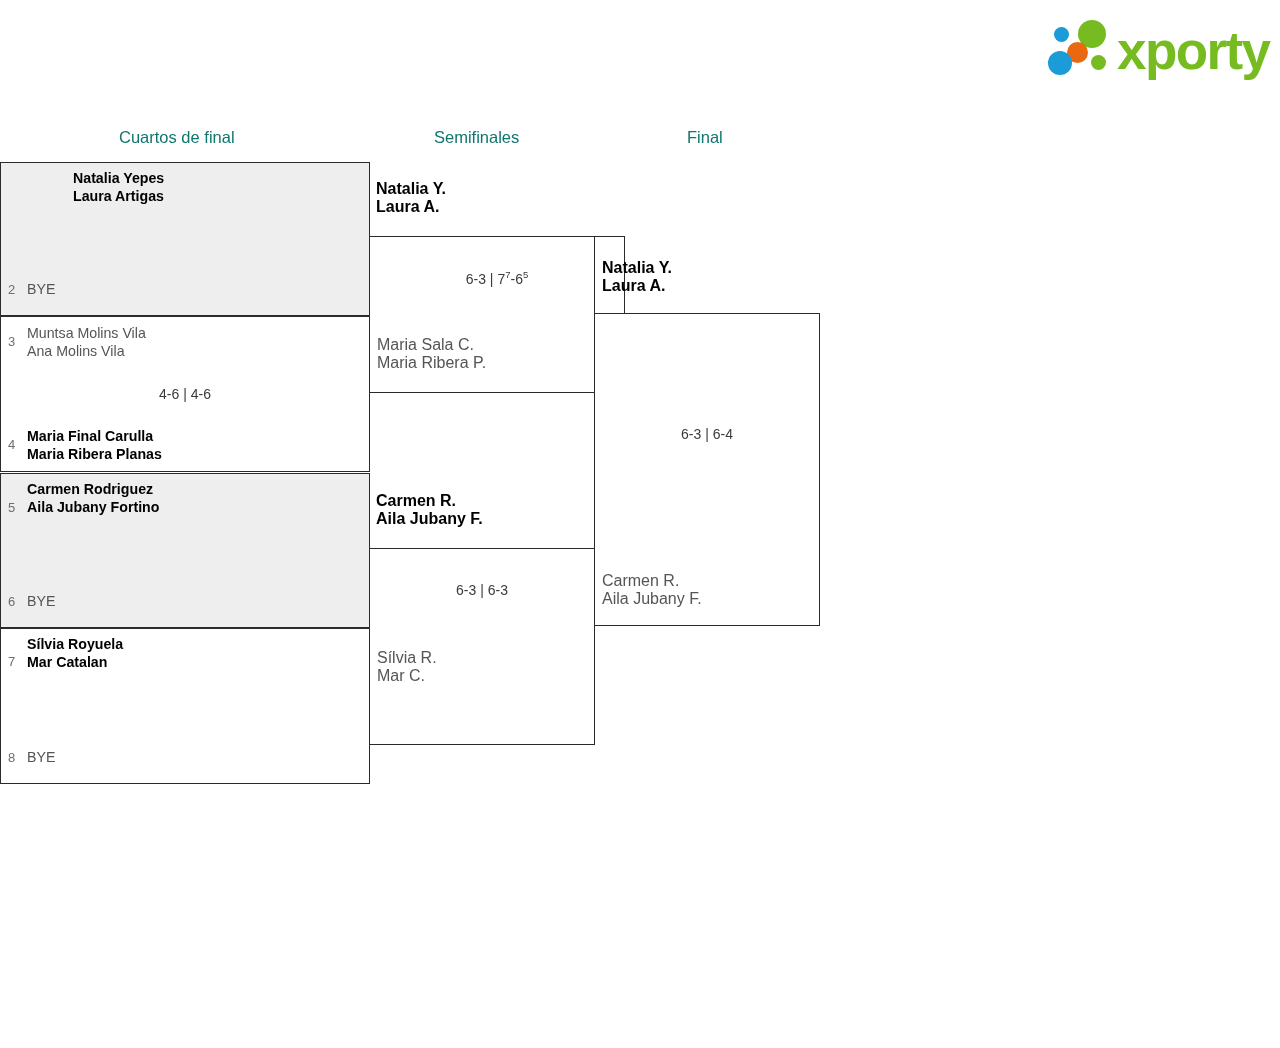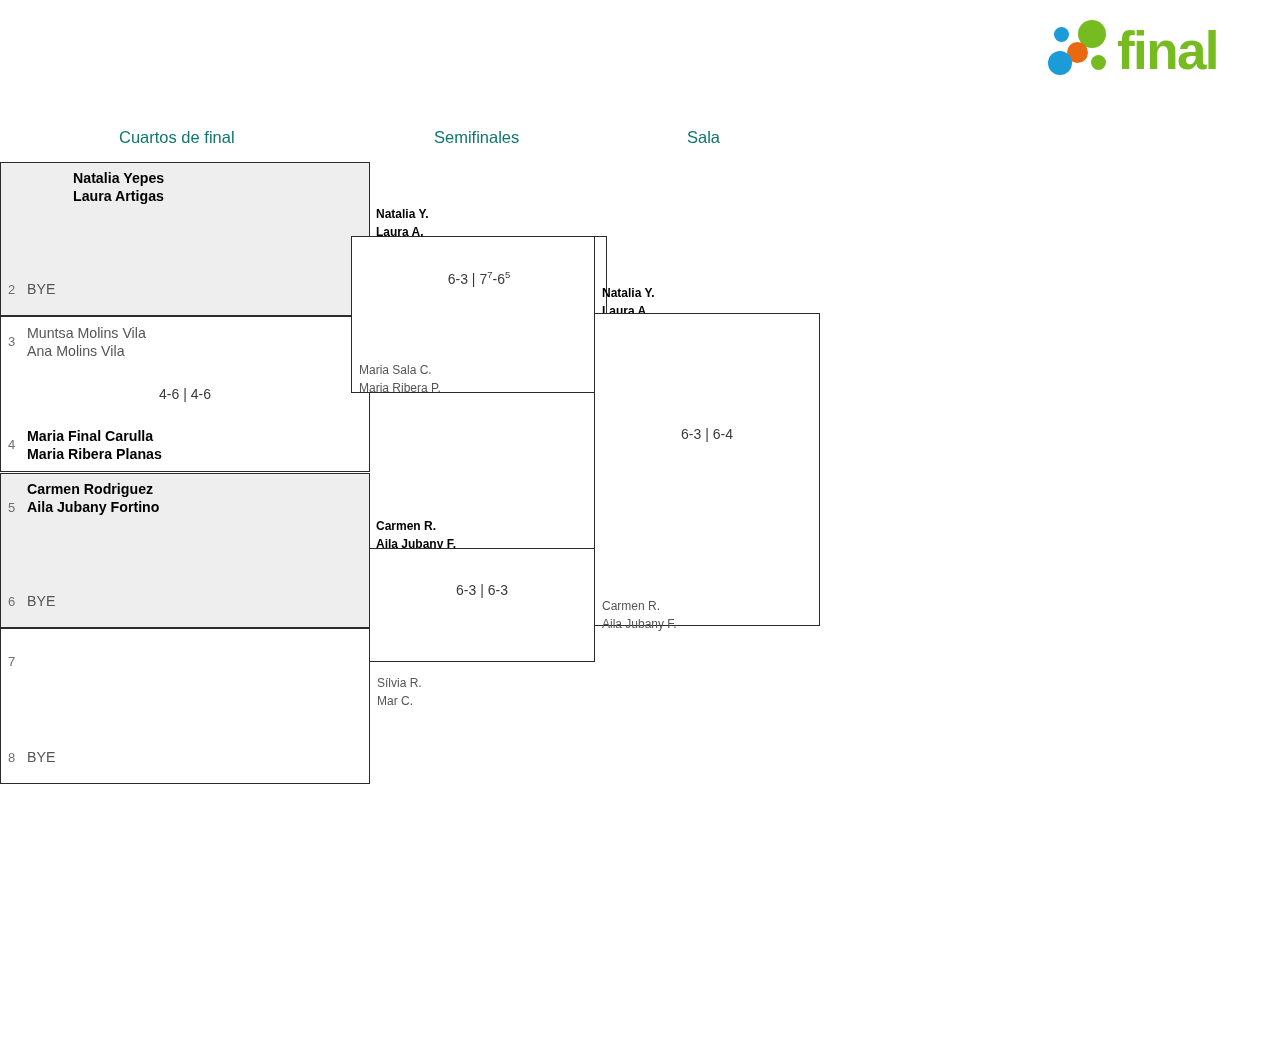--- a/index.html
+++ b/index.html
@@ -59,43 +59,43 @@
 
   .score {
     position: absolute; text-align: center;
     font-size: 14px; color: #3a3a3a; white-space: nowrap;
   }
   .score sup { font-size: 9.5px; vertical-align: super; line-height: 0; }
 
   
   .adv-team {
     position: absolute;
-    font-size: 12px; line-height: 18.4px; white-space: nowrap; margin-top: 25px;
+    font-size: 16px; line-height: 18.4px; white-space: nowrap;
   }
 </style>
 </head>
 <body>
 
 <div id="page">
 
 
   <div id="logo">
     <div class="dots">
       <span class="dot" style="left:9px;  top:9px;  width:15px; height:15px; background:#1b9bd8;"></span>
       <span class="dot" style="left:33px; top:2px;  width:28px; height:28px; background:#76bc21;"></span>
       <span class="dot" style="left:22px; top:24px; width:21px; height:21px; background:#e8690f;"></span>
       <span class="dot" style="left:3px;  top:33px; width:24px; height:24px; background:#1b9bd8;"></span>
       <span class="dot" style="left:46px; top:37px; width:15px; height:15px; background:#76bc21;"></span>
     </div>
-    <div class="wordmark">final</div>
+    <div class="wordmark">xporty</div>
   </div>
 
   <div class="round-head" style="left:119px;">Cuartos de final</div>
   <div class="round-head" style="left:434px;">Semifinales</div>
-  <div class="round-head" style="left:687px;">Sala</div>
+  <div class="round-head" style="left:687px;">Final</div>
 
   <div class="match grey" style="left:0px; top:162px; width:370px; height:154px;">
     <div class="qf-seed" style="top:176px;">1</div>
     <div class="qf-team team-win" style="top:6px;margin-left:46px;">
       <div>Natalia Yepes</div>
       <div>Laura Artigas</div>
     </div>
     <div class="qf-seed" style="top:119px;">2</div>
     <div class="bye-text" style="position:absolute; left:26px; top:118px;">BYE</div>
   </div>
@@ -119,48 +119,52 @@
     <div class="qf-team team-win" style="top:6px;">
       <div>Carmen Rodriguez</div>
       <div>Aila Jubany Fortino</div>
     </div>
     <div class="qf-seed" style="top:120px;">6</div>
     <div class="bye-text" style="position:absolute; left:26px; top:119px;">BYE</div>
   </div>
 
   <div class="match white" style="left:0px; top:628px; width:370px; height:156px;">
     <div class="qf-seed" style="top:25px;">7</div>
+    <div class="qf-team team-win" style="top:6px;">
+      <div>Sílvia Royuela</div>
+      <div>Mar Catalan</div>
+    </div>
     <div class="qf-seed" style="top:121px;">8</div>
     <div class="bye-text" style="position:absolute; left:26px; top:120px;">BYE</div>
   </div>
 
   <div class="adv-team team-win" style="left:376px; top:180px;">
     <div>Natalia Y.</div>
     <div>Laura A.</div>
   </div>
 
   <div style="position:absolute; left:369px; top:162px; width:1px; height:75px; background:#2b2b2b;"></div>
 
-  <div class="match white" style="left:351px; top:236px; width:256px; height:157px;">
+  <div class="match white" style="left:369px; top:236px; width:256px; height:157px;">
     <div class="score" style="left:0px; right:0px; top:34px;">
       <span>6-3 | 7</span><sup>7</sup><span>-6</span><sup>5</sup>
     </div>
     <div class="adv-team team-lose" style="left:7px; top:99px;">
       <div>Maria Sala C.</div>
       <div>Maria Ribera P.</div>
     </div>
   </div>
 
   <div class="adv-team team-win" style="left:376px; top:492px;">
     <div>Carmen R.</div>
     <div>Aila Jubany F.</div>
   </div>
   <div style="position:absolute; left:369px; top:473px; width:1px; height:76px; background:#2b2b2b;"></div>
 
-  <div class="match white" style="left:369px; top:548px; width:226px; height:114px;padding-left:25px;">
+  <div class="match white" style="left:369px; top:548px; width:226px; height:197px;padding-left:25px;">
     <div class="score" style="left:0px; right:0px; top:33px;">6-3 | 6-3</div>
     <div class="adv-team team-lose" style="left:7px; top:100px;">
       <div>Sílvia R.</div>
       <div>Mar C.</div>
     </div>
   </div>
 
   <div class="adv-team team-win" style="left:602px; top:259px;">
     <div>Natalia Y.</div>
     <div>Laura A.</div>

